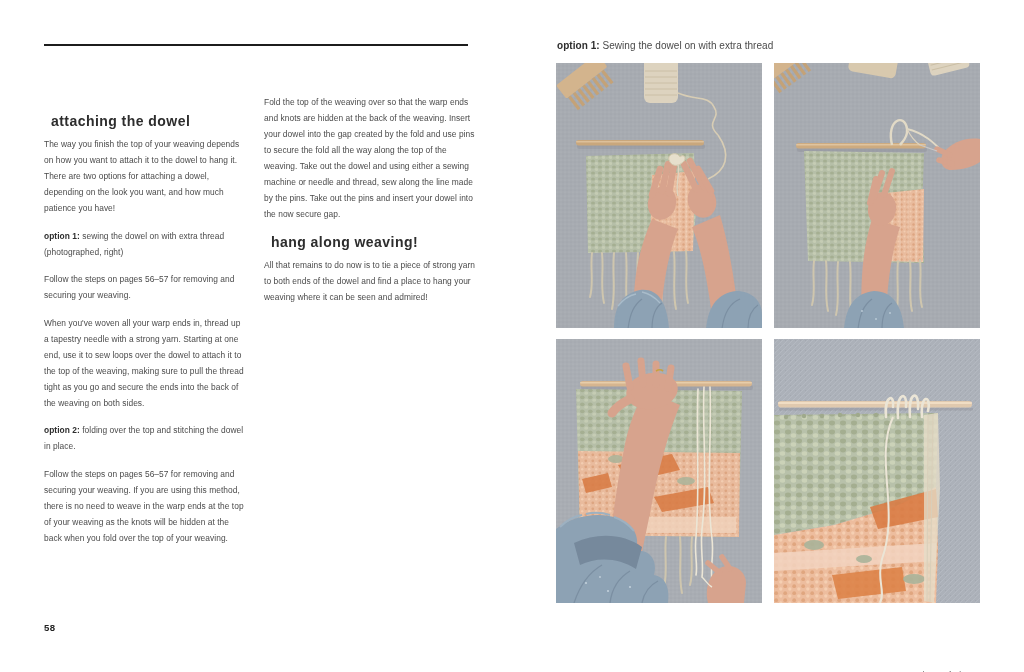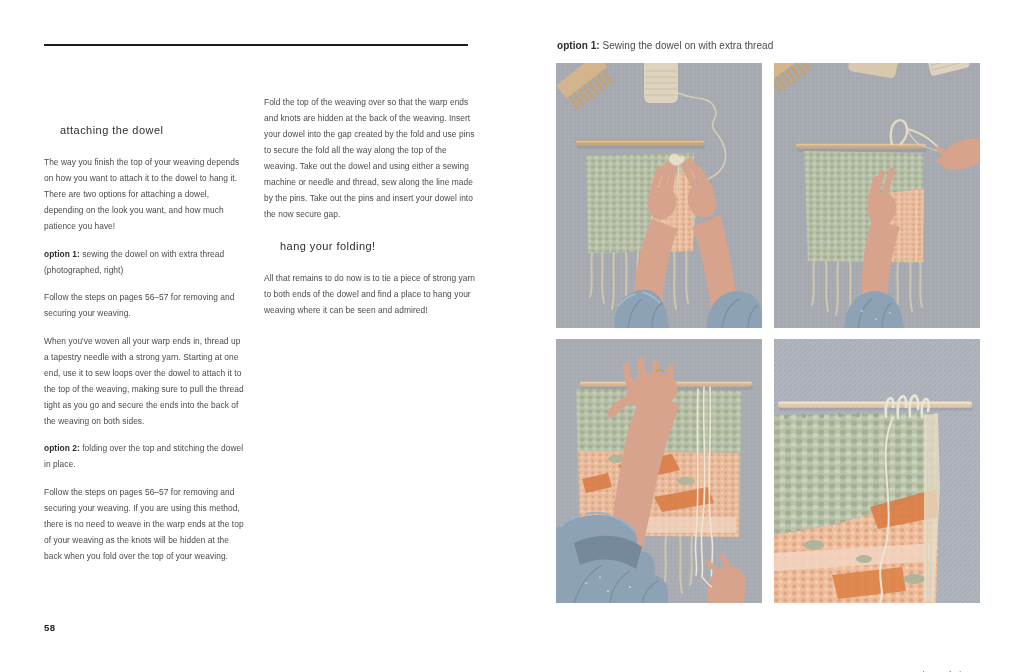--- a/index.html
+++ b/index.html
@@ -5,21 +5,21 @@
   html,body{margin:0;padding:0;background:#e8e8e8;}
   .spread{
     position:relative;width:1024px;height:672px;background:#ffffff;
     font-family:"Liberation Sans","DejaVu Sans",sans-serif;color:#4a4a4a;overflow:hidden;
   }
   .rule{position:absolute;left:44px;top:44px;width:424px;height:2.4px;background:#1c1c1c;}
   .col{position:absolute;font-size:8.4px;line-height:16px;letter-spacing:0.05px;}
   .col-1{left:44px;top:106px;width:200px;}
   .col-2{left:264px;top:94px;width:212px;}
   .col p{margin:0 0 11.5px 0;}
-  .col h3{margin:16px;font-size:11px;letter-spacing:0.45px;color:#2d2d2d;font-weight:normal;}
+  .col h3{margin:7px;font-size:14px;letter-spacing:0.45px;color:#2d2d2d;font-weight:bold;}
   .col .opt{font-weight:bold;color:#2d2d2d;}
   .caption{position:absolute;left:557px;top:40px;font-size:10px;letter-spacing:0.05px;color:#4a4a4a;}
   .caption .opt{font-weight:bold;color:#2d2d2d;}
   .photo-grid{
     position:absolute;left:556px;top:63px;width:424px;height:540px;
     display:grid;grid-template-columns:206px 206px;grid-template-rows:265px 264px;gap:11px 12px;
   }
   .photo{margin:0;padding:0;width:100%;height:100%;overflow:hidden;background:#a8acb2;}
   .photo svg{display:block;width:100%;height:100%;}
   .footer{position:absolute;top:622px;display:flex;align-items:baseline;gap:22px;flex-direction:column;}
@@ -41,21 +41,21 @@
       <p>The way you finish the top of your weaving depends on how you want to attach it to the dowel to hang it. There are two options for attaching a dowel, depending on the look you want, and how much patience you have!</p>
       <p><span class="opt">option 1:</span><span> sewing the dowel on with extra thread (photographed, right)</span></p>
       <p>Follow the steps on pages 56–57 for removing and securing your weaving.</p>
       <p>When you've woven all your warp ends in, thread up a tapestry needle with a strong yarn. Starting at one end, use it to sew loops over the dowel to attach it to the top of the weaving, making sure to pull the thread tight as you go and secure the ends into the back of the weaving on both sides.</p>
       <p><span class="opt">option 2:</span><span> folding over the top and stitching the dowel in place.</span></p>
       <p>Follow the steps on pages 56–57 for removing and securing your weaving. If you are using this method, there is no need to weave in the warp ends at the top of your weaving as the knots will be hidden at the back when you fold over the top of your weaving.</p>
     </div>
 
     <div class="col col-2">
       <p>Fold the top of the weaving over so that the warp ends and knots are hidden at the back of the weaving. Insert your dowel into the gap created by the fold and use pins to secure the fold all the way along the top of the weaving. Take out the dowel and using either a sewing machine or needle and thread, sew along the line made by the pins. Take out the pins and insert your dowel into the now secure gap.</p>
-      <h3>hang your folding!</h3>
+      <h3>hang along weaving!</h3>
       <p>All that remains to do now is to tie a piece of strong yarn to both ends of the dowel and find a place to hang your weaving where it can be seen and admired!</p>
     </div>
 
     <div class="footer footer-left">
       <span class="pagenum">58</span>
       <span class="section">weaving techniques</span>
     </div>
   </div>
 
   <div>

